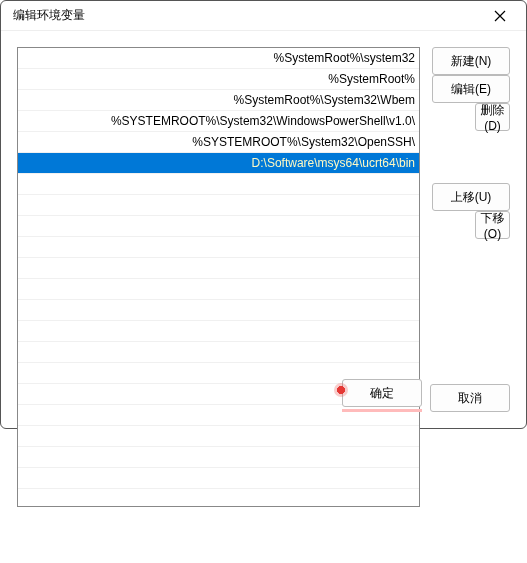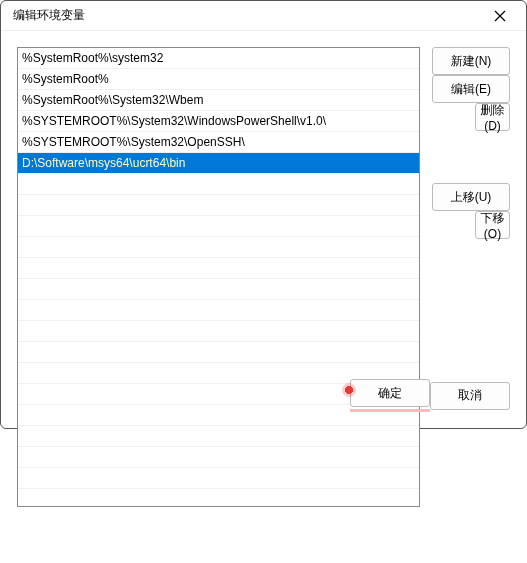--- a/index.html
+++ b/index.html
@@ -52,20 +52,21 @@
     .main-area {
       display: flex;
       gap: 12px;
       height: 460px;
     }
     .listbox {
       flex: 1;
       border: 1px solid #888;
       background: #fff;
       overflow: hidden;
+      text-align: right;
     }
     .list-row {
       height: 21px;
       line-height: 21px;
       padding: 0 4px;
       font-size: 12px;
       color: #000;
       border-bottom: 1px solid #f0f0f0;
       white-space: nowrap;
       overflow: hidden;
@@ -95,21 +96,22 @@
       justify-content: center;
       font-family: inherit;
     }
     .gap-small { margin-bottom: 0; }
     .gap-large { margin-bottom: 52px; margin-left: 43px; }
     .bottom-bar {
       position: absolute;
       bottom: 16px;
       right: 16px;
       display: flex;
-      align-items: center;
+      align-items: flex-end;
+      gap: 8px;
     }
     .bottom-bar .btn { width: 80px; }
     .ok-wrapper {
       position: relative;
       padding-bottom: 2px;
       border-bottom: 3px solid #fbb;
     }
     .arrow-marker {
       position: absolute;
       left: -8px;

